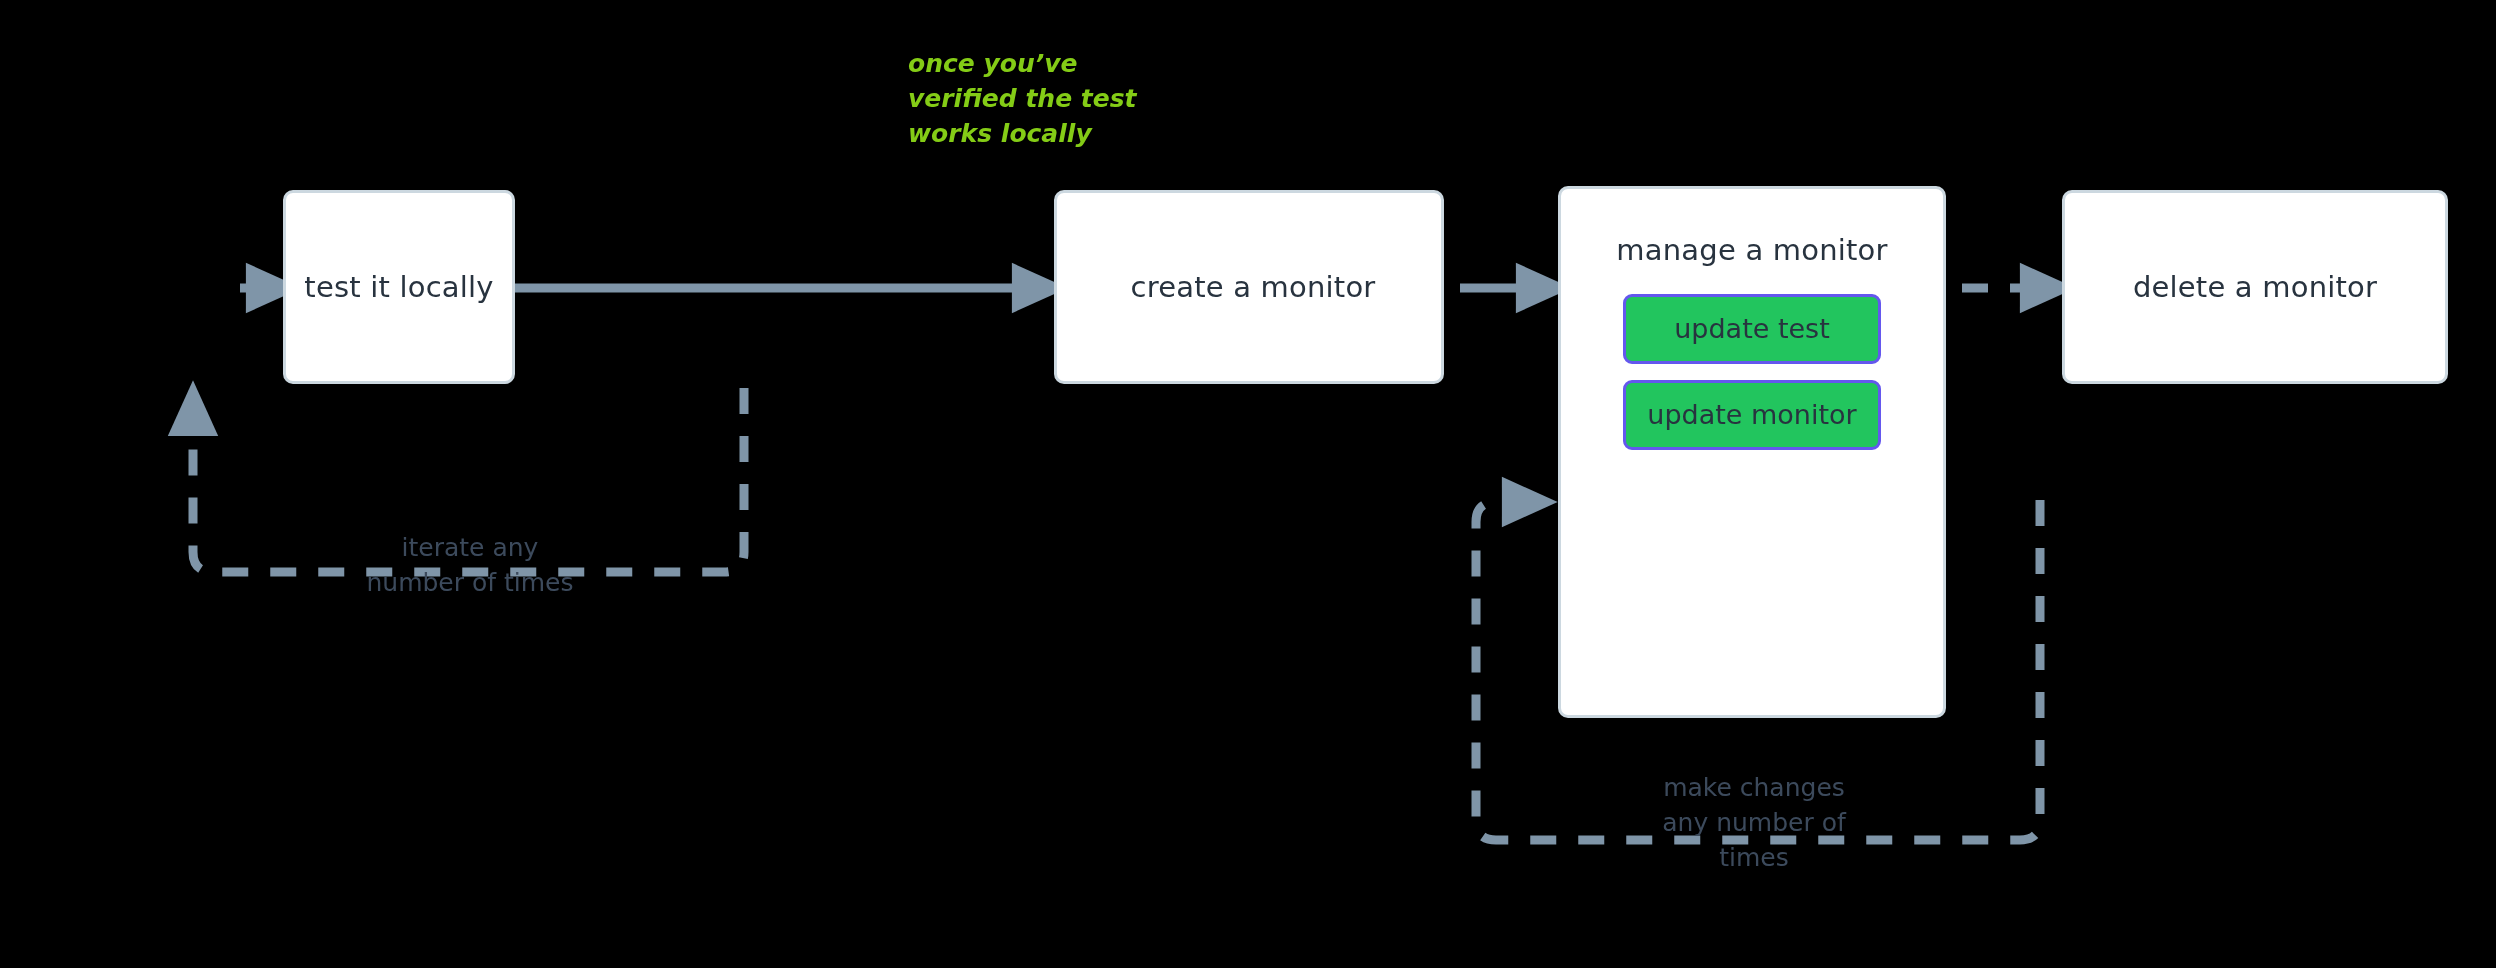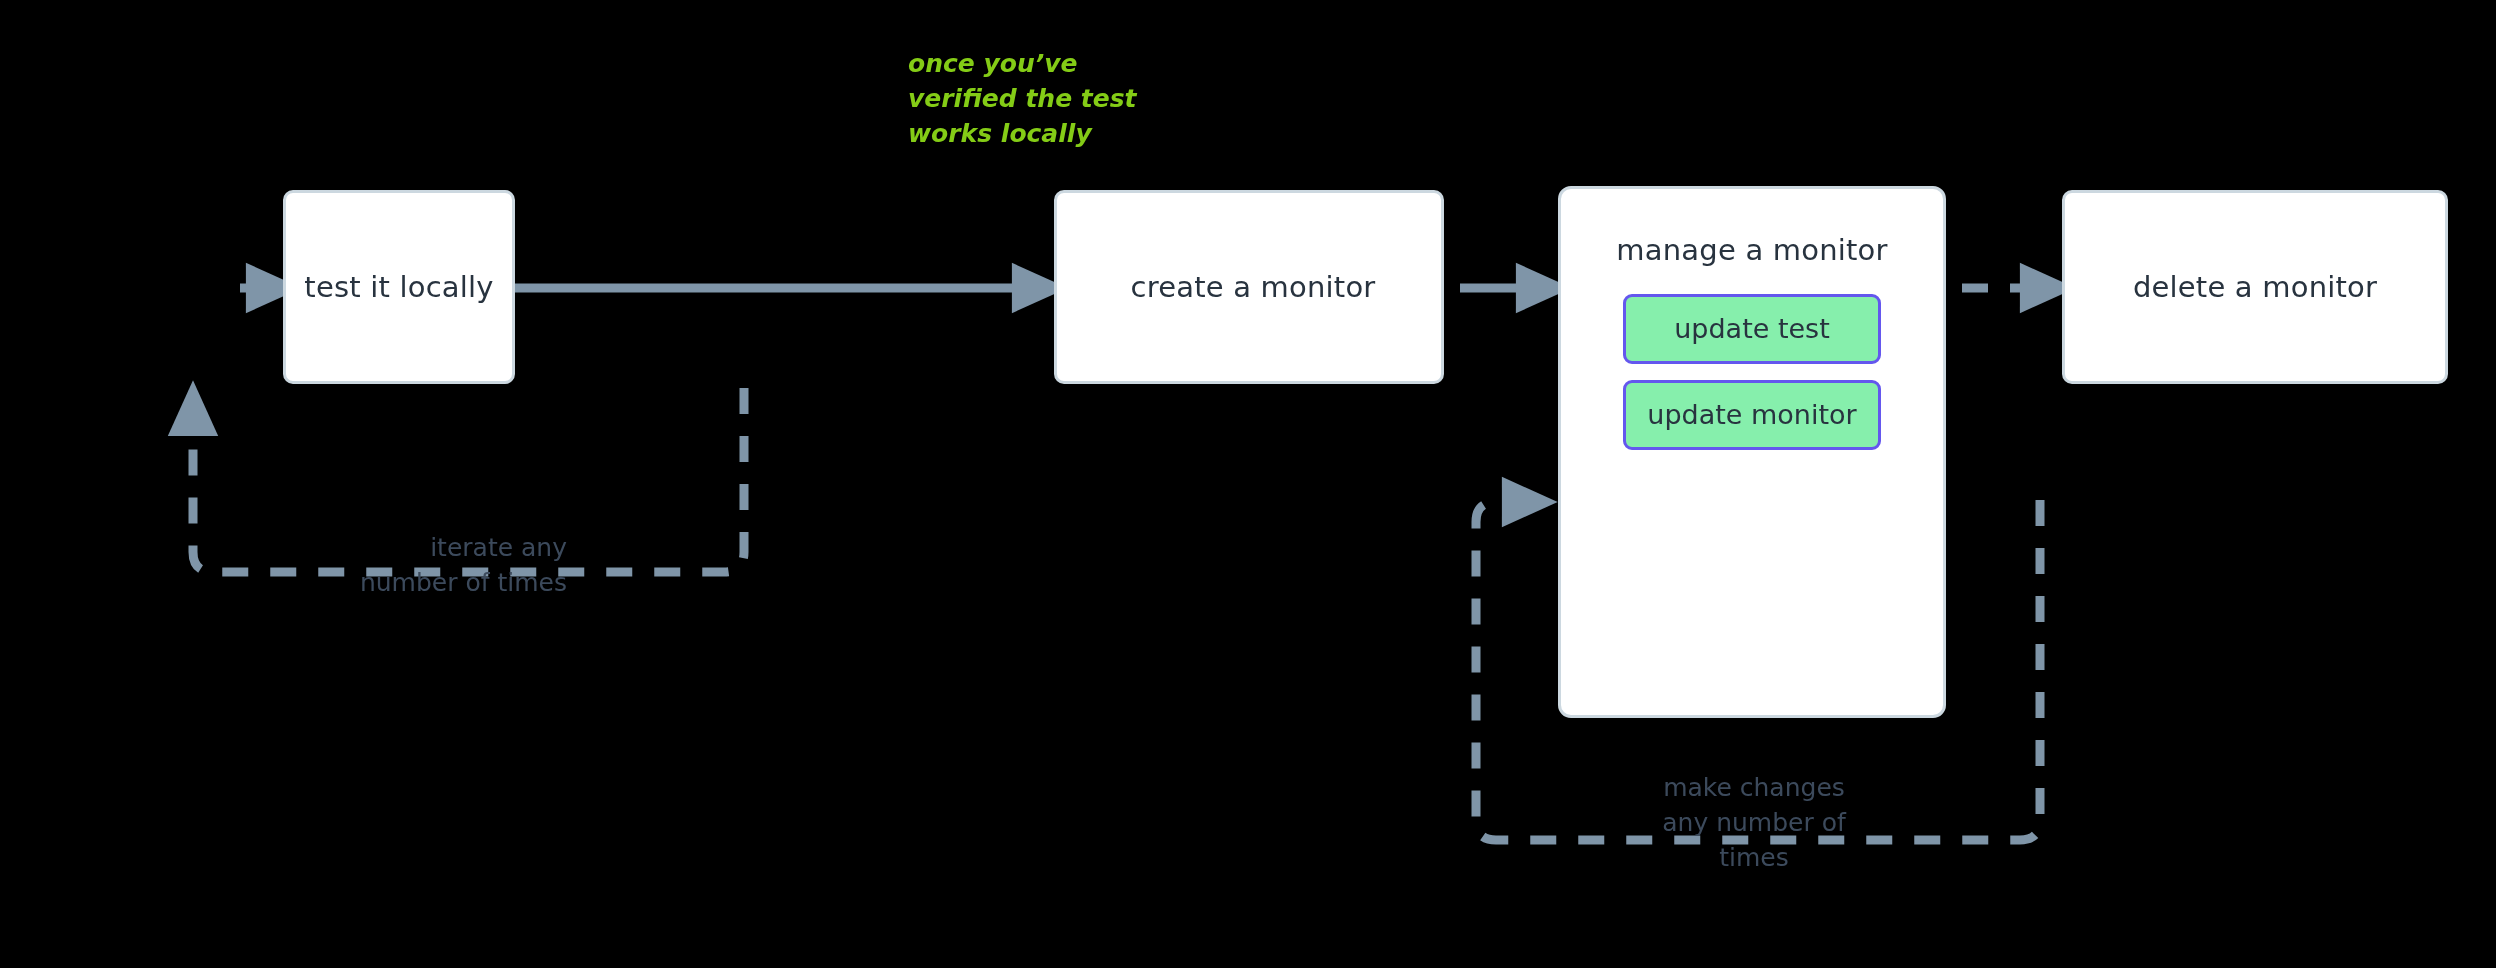--- a/index.html
+++ b/index.html
@@ -46,34 +46,33 @@
     white-space: nowrap;
   }
   
   .stage-box.plain {
     justify-content: center;
   }
   
   .stage-box.composite {
     justify-content: flex-start;
     padding-top: 44px;
-    border-radius: 13px;
   }
   .sub-list {
     margin-top: 26px;
     display: flex;
     flex-direction: column;
     gap: 16px;
     width: 100%;
     align-items: center;
   }
   .sub-box {
     width: 258px;
     height: 70px;
-    background: #86efac;
+    background: #22c55e;
     border: 3px solid #6457ee;
     border-radius: 9px;
     box-sizing: border-box;
     display: flex;
     align-items: center;
     justify-content: center;
   }
   .sub-label {
     color: #28333f;
     font-size: 27px;
@@ -150,20 +149,20 @@
 
   <div class="stage-box plain" style="left:2062px; top:190px; width:386px; height:194px;">
     <span class="stage-label">delete a monitor</span>
   </div>
 
   <div class="note italic" style="left:908px; top:46px;">once you’ve
 verified the test
 works locally</div>
 
 
-  <div class="note loop" style="left:317px; top:530px; width:250px;text-align:right;">iterate any
+  <div class="note loop" style="left:345px; top:530px; width:250px;">iterate any
 number of times</div>
 
   <div class="note loop" style="left:1634px; top:770px; width:240px;">make changes
 any number of
 times</div>
 
 </div>
 
 </body></html>

